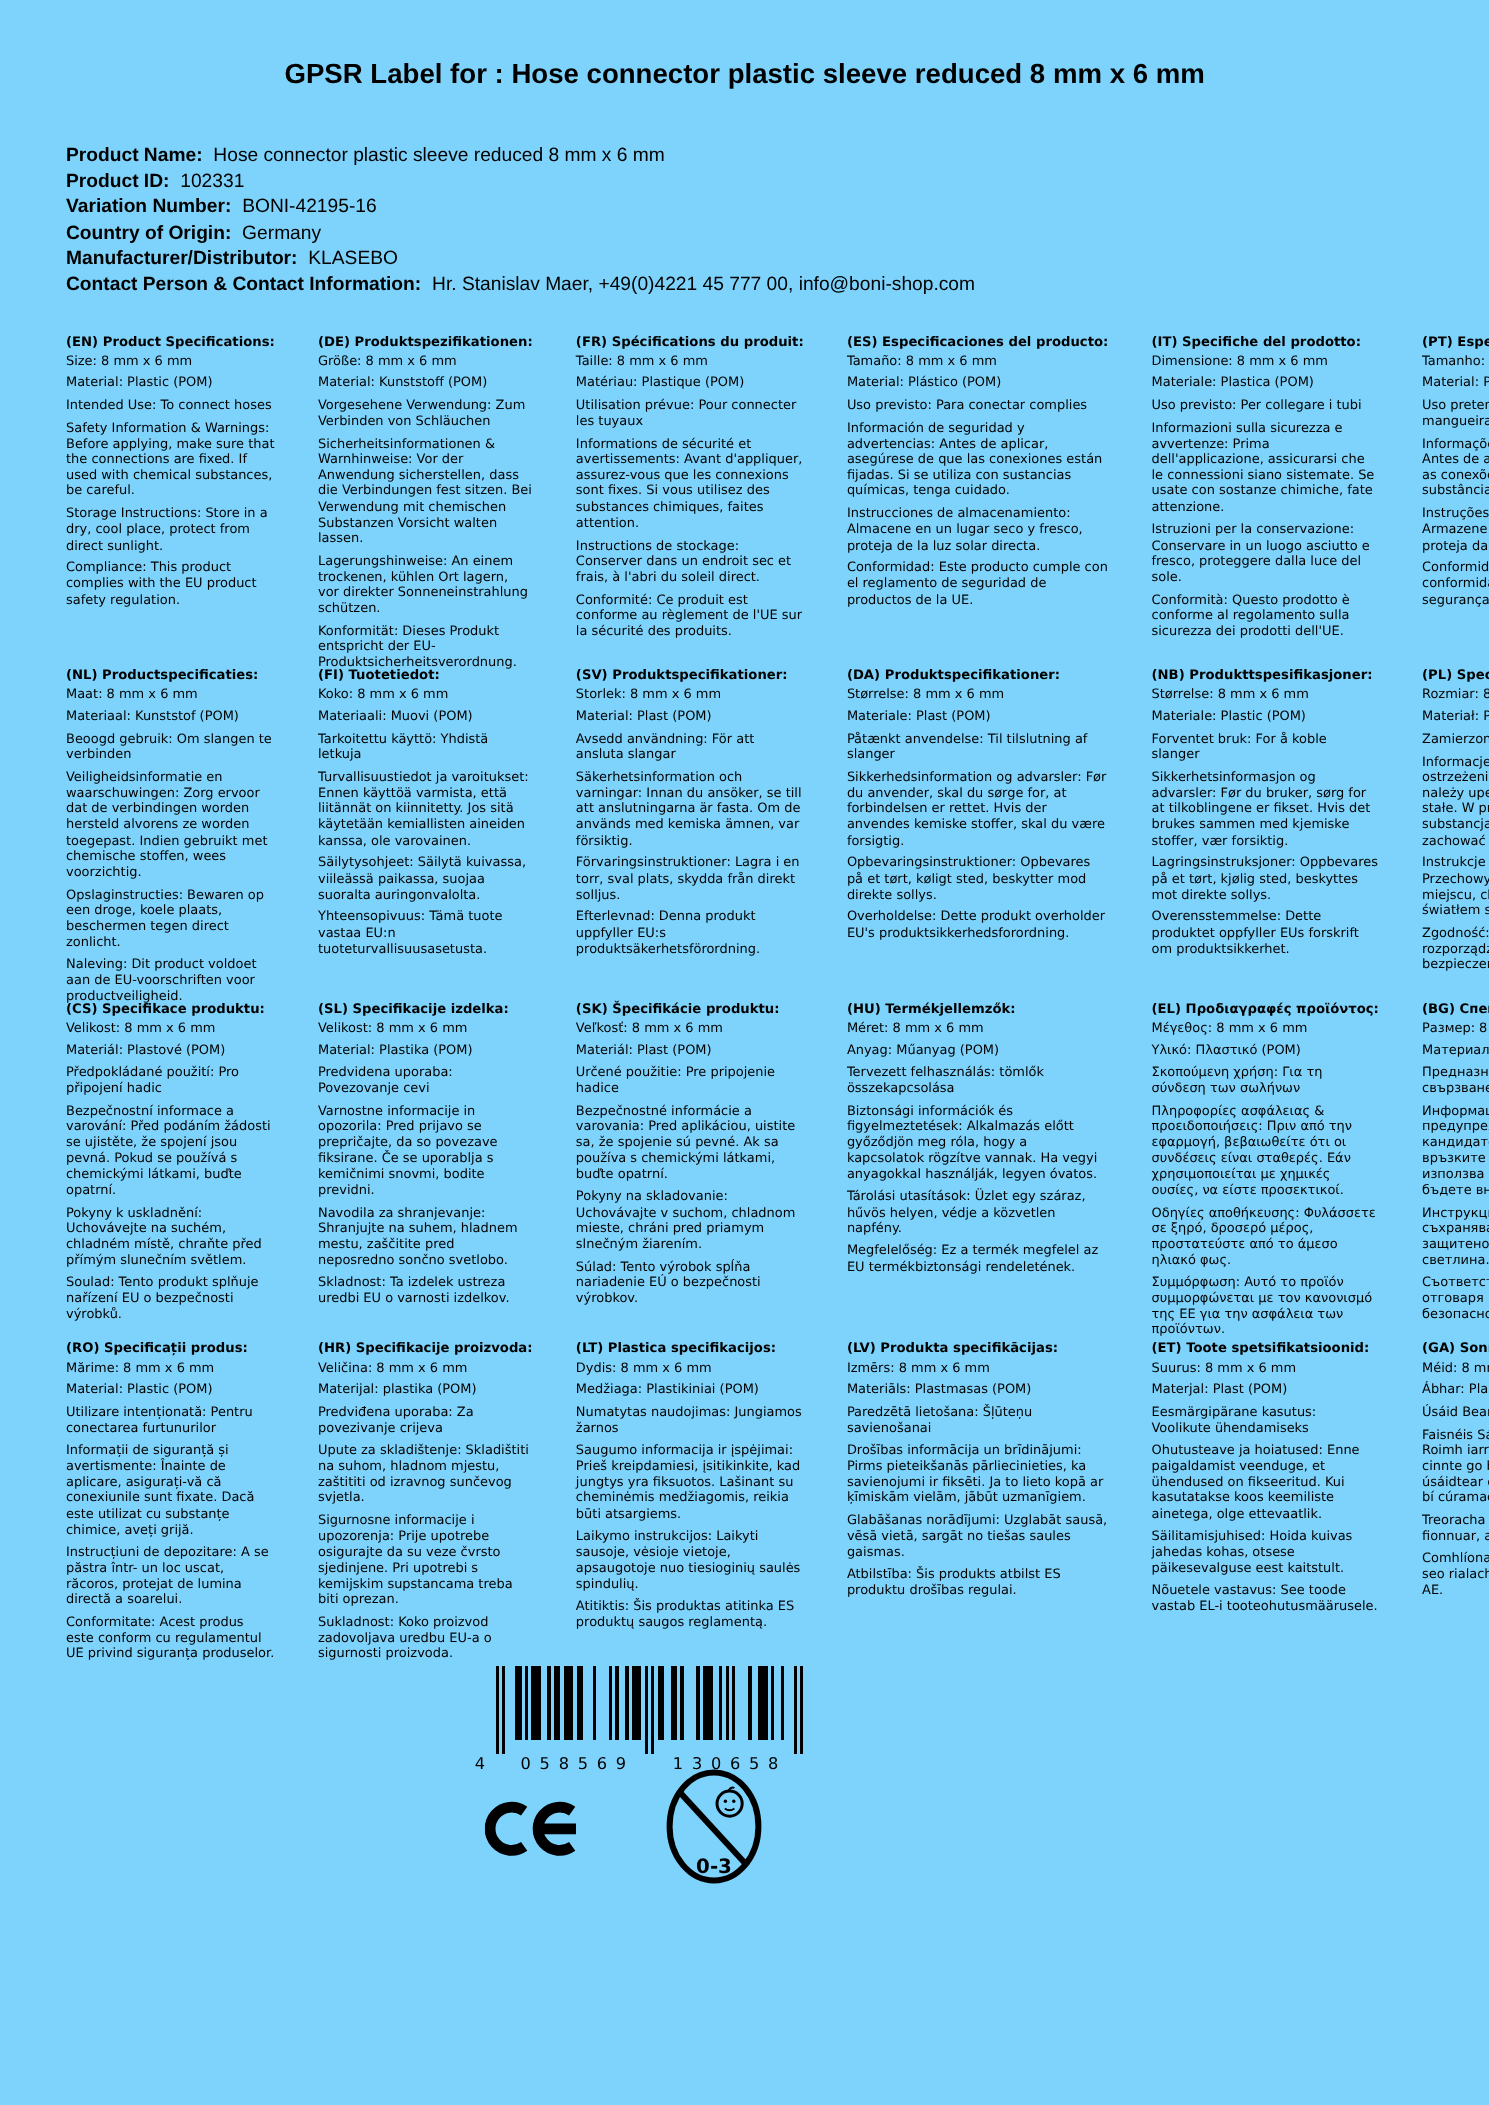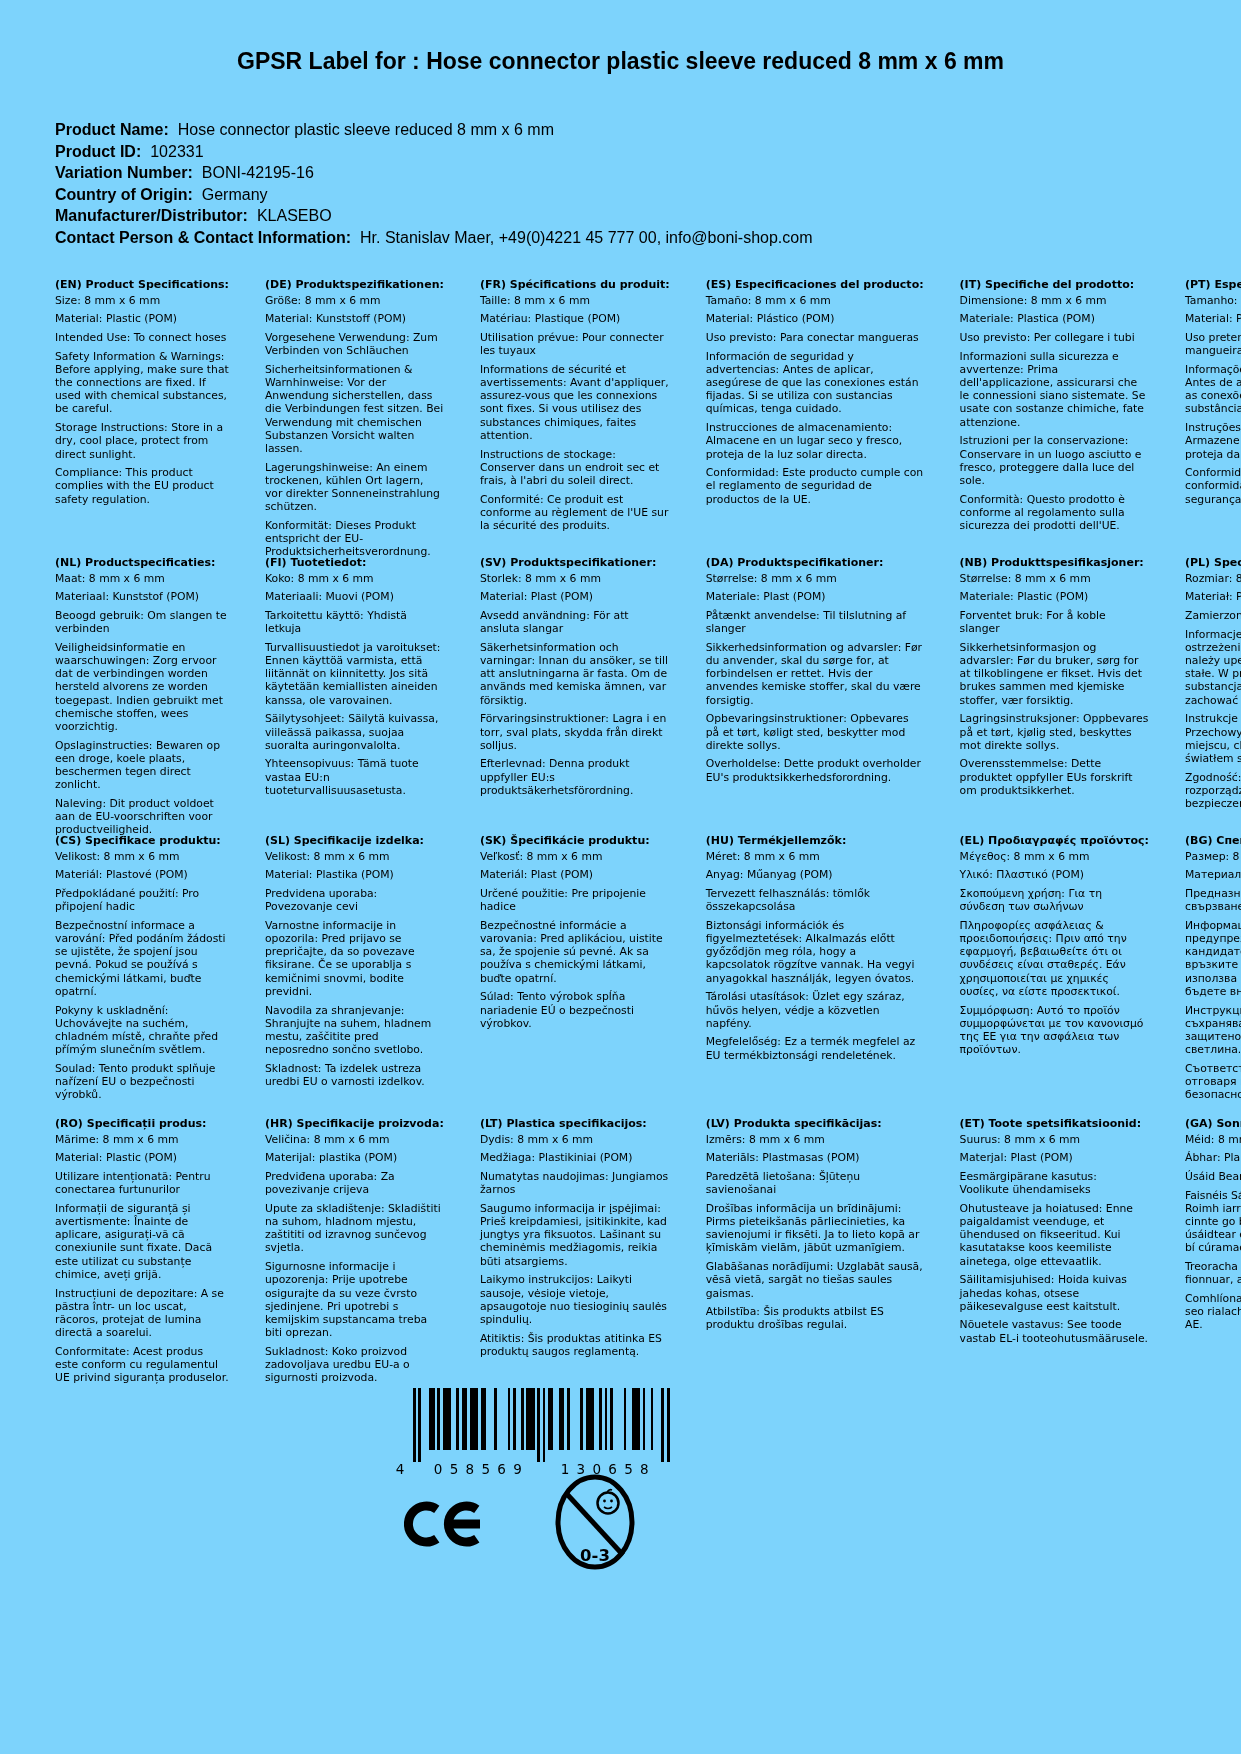--- a/index.html
+++ b/index.html
@@ -63,21 +63,21 @@
         <p class="spec-par">Matériau: Plastique (POM)</p>
         <p class="spec-par">Utilisation prévue: Pour connecter les tuyaux</p>
         <p class="spec-par">Informations de sécurité et avertissements: Avant d'appliquer, assurez-vous que les connexions sont fixes. Si vous utilisez des substances chimiques, faites attention.</p>
         <p class="spec-par">Instructions de stockage: Conserver dans un endroit sec et frais, à l'abri du soleil direct.</p>
         <p class="spec-par">Conformité: Ce produit est conforme au règlement de l'UE sur la sécurité des produits.</p>
       </div>
       <div class="spec-cell">
         <div class="spec-header">(ES) Especificaciones del producto:</div>
         <p class="spec-par">Tamaño: 8 mm x 6 mm</p>
         <p class="spec-par">Material: Plástico (POM)</p>
-        <p class="spec-par">Uso previsto: Para conectar mangueras</p>
+        <p class="spec-par">Uso previsto: Para conectar complies</p>
         <p class="spec-par">Información de seguridad y advertencias: Antes de aplicar, asegúrese de que las conexiones están fijadas. Si se utiliza con sustancias químicas, tenga cuidado.</p>
         <p class="spec-par">Instrucciones de almacenamiento: Almacene en un lugar seco y fresco, proteja de la luz solar directa.</p>
         <p class="spec-par">Conformidad: Este producto cumple con el reglamento de seguridad de productos de la UE.</p>
       </div>
       <div class="spec-cell">
         <div class="spec-header">(IT) Specifiche del prodotto:</div>
         <p class="spec-par">Dimensione: 8 mm x 6 mm</p>
         <p class="spec-par">Materiale: Plastica (POM)</p>
         <p class="spec-par">Uso previsto: Per collegare i tubi</p>
         <p class="spec-par">Informazioni sulla sicurezza e avvertenze: Prima dell'applicazione, assicurarsi che le connessioni siano sistemate. Se usate con sostanze chimiche, fate attenzione.</p>
@@ -164,37 +164,39 @@
         <p class="spec-par">Varnostne informacije in opozorila: Pred prijavo se prepričajte, da so povezave fiksirane. Če se uporablja s kemičnimi snovmi, bodite previdni.</p>
         <p class="spec-par">Navodila za shranjevanje: Shranjujte na suhem, hladnem mestu, zaščitite pred neposredno sončno svetlobo.</p>
         <p class="spec-par">Skladnost: Ta izdelek ustreza uredbi EU o varnosti izdelkov.</p>
       </div>
       <div class="spec-cell">
         <div class="spec-header">(SK) Špecifikácie produktu:</div>
         <p class="spec-par">Veľkosť: 8 mm x 6 mm</p>
         <p class="spec-par">Materiál: Plast (POM)</p>
         <p class="spec-par">Určené použitie: Pre pripojenie hadice</p>
         <p class="spec-par">Bezpečnostné informácie a varovania: Pred aplikáciou, uistite sa, že spojenie sú pevné. Ak sa používa s chemickými látkami, buďte opatrní.</p>
+        <p class="spec-par">Pokyny na skladovanie: Uchovávajte v suchom, chladnom mieste, chráni pred priamym slnečným žiarením.</p>
         <p class="spec-par">Súlad: Tento výrobok spĺňa nariadenie EÚ o bezpečnosti výrobkov.</p>
       </div>
       <div class="spec-cell">
         <div class="spec-header">(HU) Termékjellemzők:</div>
         <p class="spec-par">Méret: 8 mm x 6 mm</p>
         <p class="spec-par">Anyag: Műanyag (POM)</p>
         <p class="spec-par">Tervezett felhasználás: tömlők összekapcsolása</p>
         <p class="spec-par">Biztonsági információk és figyelmeztetések: Alkalmazás előtt győződjön meg róla, hogy a kapcsolatok rögzítve vannak. Ha vegyi anyagokkal használják, legyen óvatos.</p>
         <p class="spec-par">Tárolási utasítások: Üzlet egy száraz, hűvös helyen, védje a közvetlen napfény.</p>
         <p class="spec-par">Megfelelőség: Ez a termék megfelel az EU termékbiztonsági rendeletének.</p>
       </div>
       <div class="spec-cell">
         <div class="spec-header">(EL) Προδιαγραφές προϊόντος:</div>
         <p class="spec-par">Μέγεθος: 8 mm x 6 mm</p>
         <p class="spec-par">Υλικό: Πλαστικό (POM)</p>
         <p class="spec-par">Σκοπούμενη χρήση: Για τη σύνδεση των σωλήνων</p>
         <p class="spec-par">Πληροφορίες ασφάλειας &amp; προειδοποιήσεις: Πριν από την εφαρμογή, βεβαιωθείτε ότι οι συνδέσεις είναι σταθερές. Εάν χρησιμοποιείται με χημικές ουσίες, να είστε προσεκτικοί.</p>
+        <p class="spec-par">Οδηγίες αποθήκευσης: Φυλάσσετε σε ξηρό, δροσερό μέρος, προστατεύστε από το άμεσο ηλιακό φως.</p>
         <p class="spec-par">Συμμόρφωση: Αυτό το προϊόν συμμορφώνεται με τον κανονισμό της ΕΕ για την ασφάλεια των προϊόντων.</p>
       </div>
       <div class="spec-cell">
         <div class="spec-header">(BG) Спецификации на продукта:</div>
         <p class="spec-par">Размер: 8 mm x 6 mm</p>
         <p class="spec-par">Материал: Пластмасови (POM)</p>
         <p class="spec-par">Предназначена употреба: За свързване на маркучи</p>
         <p class="spec-par">Информация за безопасност и предупреждения: Преди да кандидатствате, уверете се, че връзките са фиксирани. Ако се използва с химични вещества, бъдете внимателни.</p>
         <p class="spec-par">Инструкции за съхранение: Да се съхранява на сухо, хладно място, защитено от пряка слънчева светлина.</p>
         <p class="spec-par">Съответствие: Този продукт отговаря на регламента на ЕС за безопасност на продуктите.</p>

